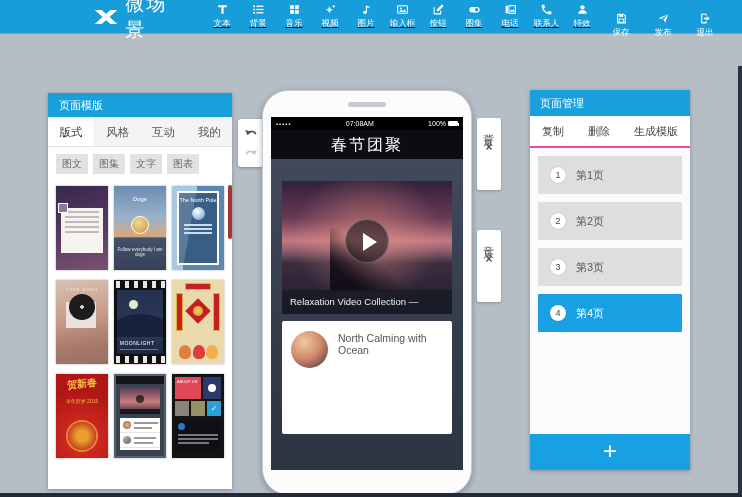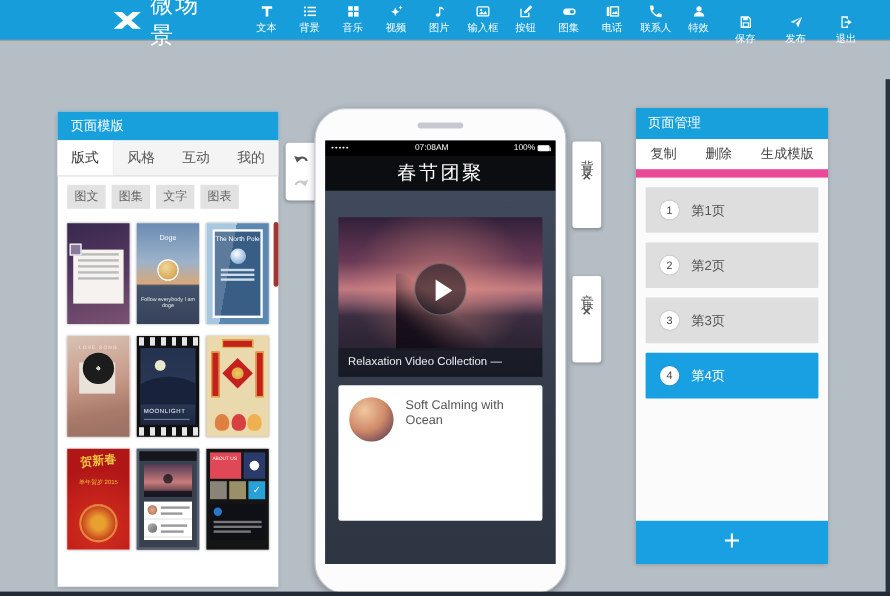--- a/index.html
+++ b/index.html
@@ -5,21 +5,21 @@
   * { margin:0; padding:0; box-sizing:border-box; }
   html,body { width:742px; height:497px; overflow:hidden; }
   body { font-family:"Liberation Sans","DejaVu Sans",sans-serif; background:#b5bdc5; position:relative; }
 
   
   .topbar { position:absolute; top:0; left:0; width:742px; height:33px; background:#189ddb;
             display:flex; align-items:center; box-shadow:0 1px 0 rgba(0,0,0,.18); z-index:10; }
   .logo { display:flex; align-items:center; margin-left:93px; gap:6px; }
   .logo-x { width:30px; height:20px; }
   .logo-text { color:#fff; font-size:19px; letter-spacing:2px; }
-  .tb-items { display:flex; margin-left:24px; }
+  .tb-items { display:flex; margin-left:24px;text-decoration:underline; }
   .tb-item { width:36px; height:33px; display:flex; flex-direction:column; align-items:center;
              justify-content:center; gap:1px; cursor:pointer; }
   .tb-item svg { width:13px; height:13px; }
   .tb-item .lbl { color:#fff; font-size:9px; white-space:nowrap; transform:scale(.95); }
   .tb-right { display:flex; margin-left:auto; margin-right:16px;margin-top:18px; }
   .tb-right .tb-item { width:42px; }
 
   
   .workspace { position:absolute; top:33px; left:0; right:0; bottom:0; background:#b5bdc5; }
   .edge-right { position:absolute; top:33px; right:0; width:4px; bottom:0; background:#2a3240; z-index:9; }
@@ -156,21 +156,21 @@
   .side-tab.st1 { top:85px; } .side-tab.st2 { top:197px; }
   .st-label { writing-mode:vertical-lr; text-orientation:upright; font-size:10.5px; color:#555; letter-spacing:3px; }
   .st-line { width:10px; height:1px; background:#bbb; margin:6px 0 3px 0; }
   .st-close { font-size:12px; color:#555; font-weight:bold; cursor:pointer; line-height:12px; }
 
   
   .right-panel { position:absolute; left:530px; top:57px; width:160px; height:380px; background:#fbfbfb;
                  box-shadow:0 1px 4px rgba(0,0,0,.25); }
   .rp-header { height:26px; background:#18a0dd; color:#fff; font-size:11px; line-height:26px; padding-left:10px; }
   .rp-actions { height:32px; background:#fff; display:flex; align-items:center; justify-content:space-between;
-                padding:0 12px; border-bottom:7px solid #ec4899; }
+                padding:0 12px; border-bottom:2px solid #ec4899; }
   .rp-action { font-size:11px; color:#444; cursor:pointer; }
   .rp-list { padding:8px; }
   .page-item { height:38px; background:#dedede; margin-bottom:8px; display:flex; align-items:center;
                padding-left:12px; gap:10px; cursor:pointer; border-radius:1px; }
   .page-item .num { width:16px; height:16px; border-radius:50%; background:#fff; color:#444; font-size:9px;
                     text-align:center; line-height:16px; box-shadow:0 0 1px rgba(0,0,0,.4); }
   .page-item .plabel { font-size:11px; color:#555; }
   .page-item.selected { background:#18a0e2; }
   .page-item.selected .plabel { color:#fff; }
   .add-page { position:absolute; left:0; right:0; bottom:0; height:36px; background:#18a0e2; color:#fff;
@@ -444,21 +444,21 @@
       <div class="titlebar">春节团聚</div>
       <div class="content">
         <div class="video">
           <div class="pier"></div>
           <div class="play"></div>
           <div class="vcaption">Relaxation Video Collection —</div>
         </div>
         <div class="pcard">
           <div class="prow">
             <div class="pava pava1"></div>
-            <div class="ptitle">Soft Calming with Ocean</div>
+            <div class="ptitle">North Calming with Ocean</div>
           </div>
         </div>
       </div>
     </div>
   </div>
 
   <div class="side-tab st1">
     <span class="st-label">背景</span>
     <span class="st-line"></span>
     <span class="st-close">×</span>

